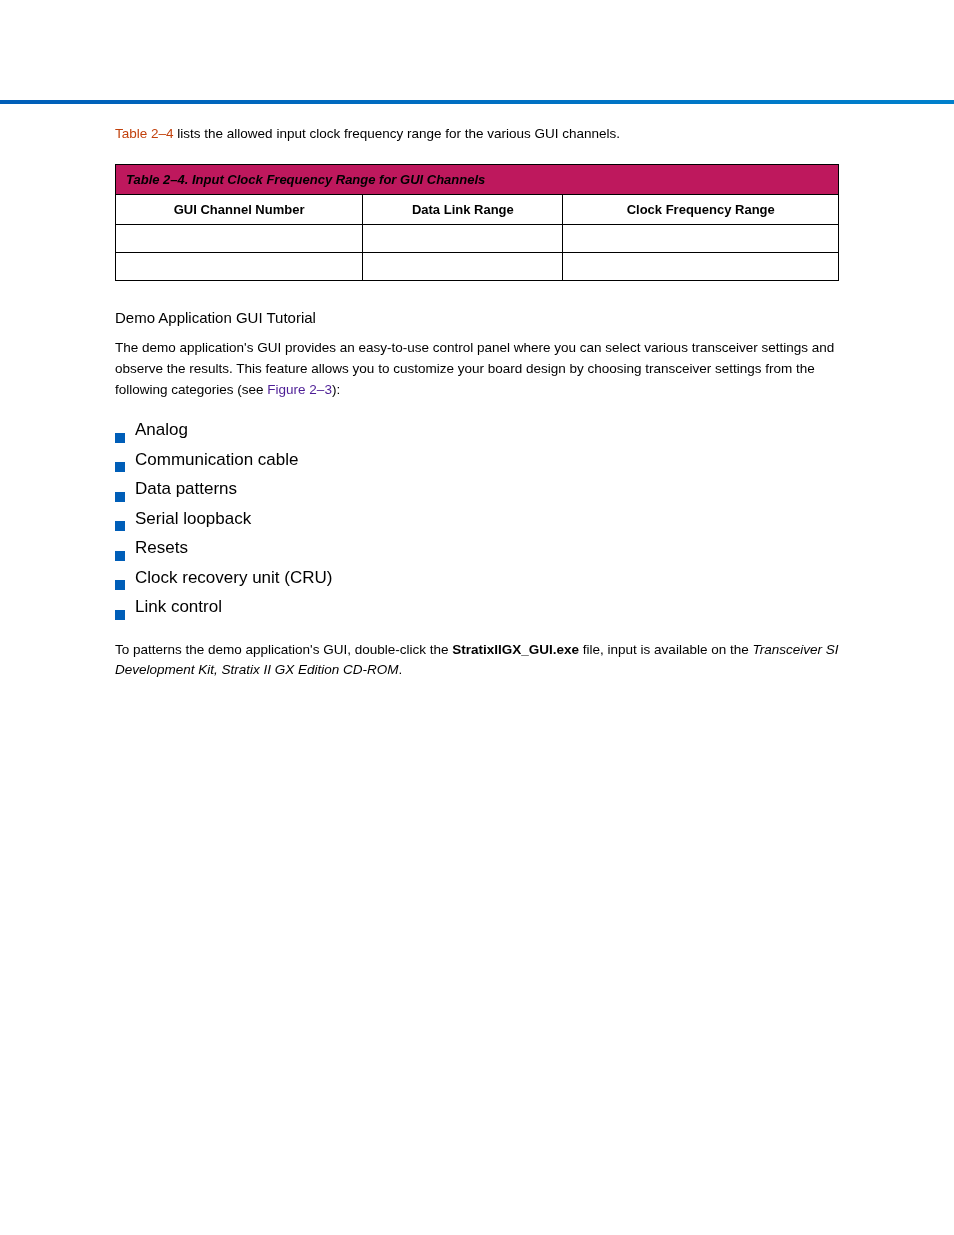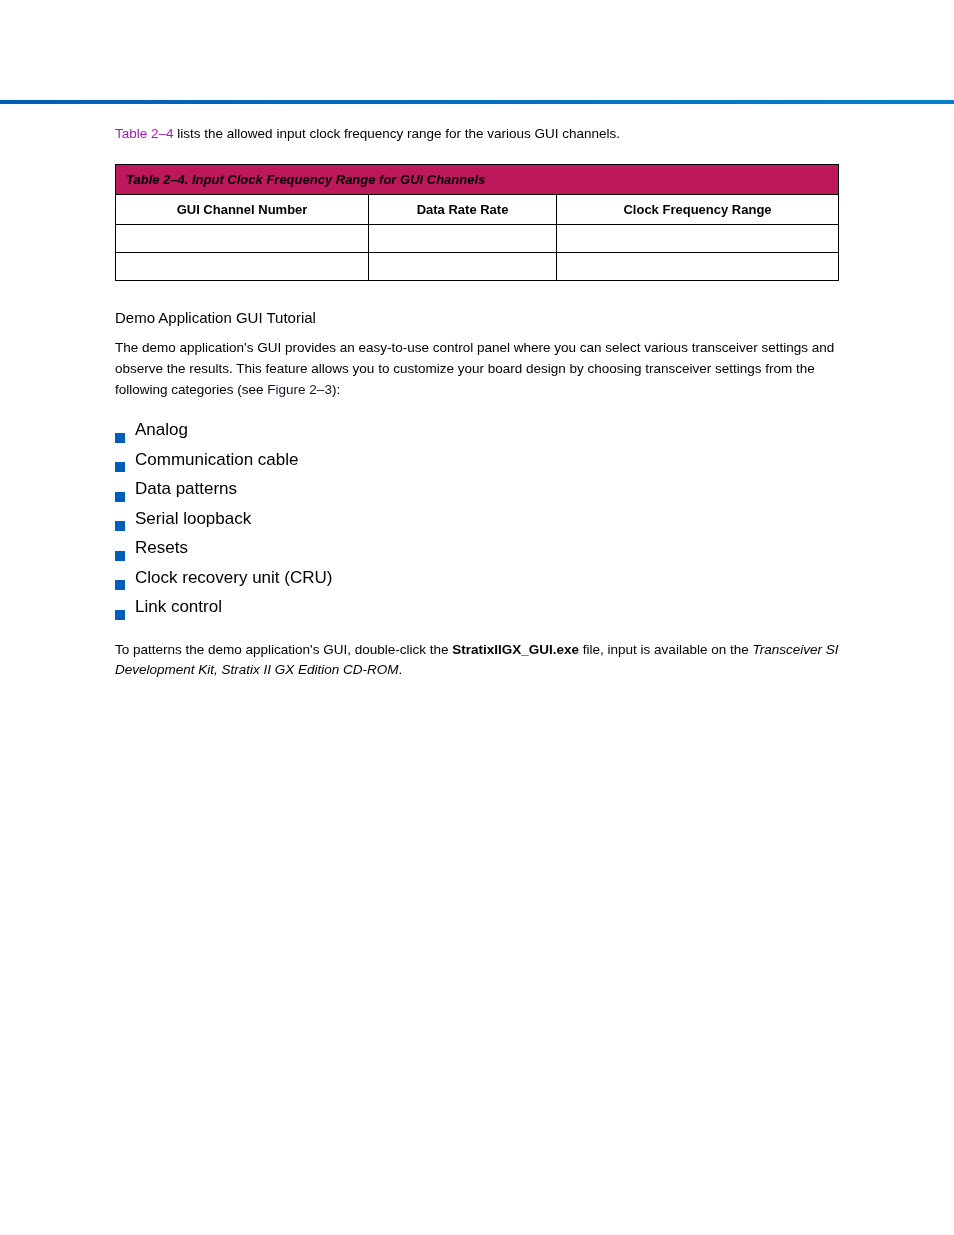--- a/index.html
+++ b/index.html
@@ -36,21 +36,21 @@
     }
 
     .intro-text {
       margin-bottom: 20px;
       font-size: 13.5px;
       line-height: 1.5;
     }
 
     .intro-text a,
     .table-ref {
-      color: #a21caf;
+      color: #c2410c;
       text-decoration: none;
     }
 
     
     .data-table {
       width: 100%;
       border-collapse: collapse;
       border: 1px solid #000;
       margin-bottom: 28px;
     }
@@ -90,21 +90,21 @@
       margin-top: 4px;
     }
 
     .body-text {
       font-size: 13.5px;
       line-height: 1.55;
       margin-bottom: 16px;
     }
 
     .body-text a {
-      color: #0f172a;
+      color: #4c1d95;
       text-decoration: none;
     }
 
     
     .bullet-list {
       list-style: none;
       margin: 0 0 20px 0;
       padding: 0;
     }
 
@@ -153,21 +153,21 @@
       </a><span> lists the allowed input clock frequency range for the various GUI channels.</span>
     </p>
 
     <table class="data-table">
       <tbody>
           <tr class="table-caption-row">
         <td colspan="3">Table 2–4. Input Clock Frequency Range for GUI Channels</td>
       </tr>
       <tr class="table-header-row">
         <th>GUI Channel Number</th>
-        <th>Data Rate Rate</th>
+        <th>Data Link Range</th>
         <th>Clock Frequency Range</th>
       </tr>
       <tr class="table-data-row">
         <td></td>
         <td></td>
         <td></td>
       </tr>
       <tr class="table-data-row">
         <td></td>
         <td></td>

